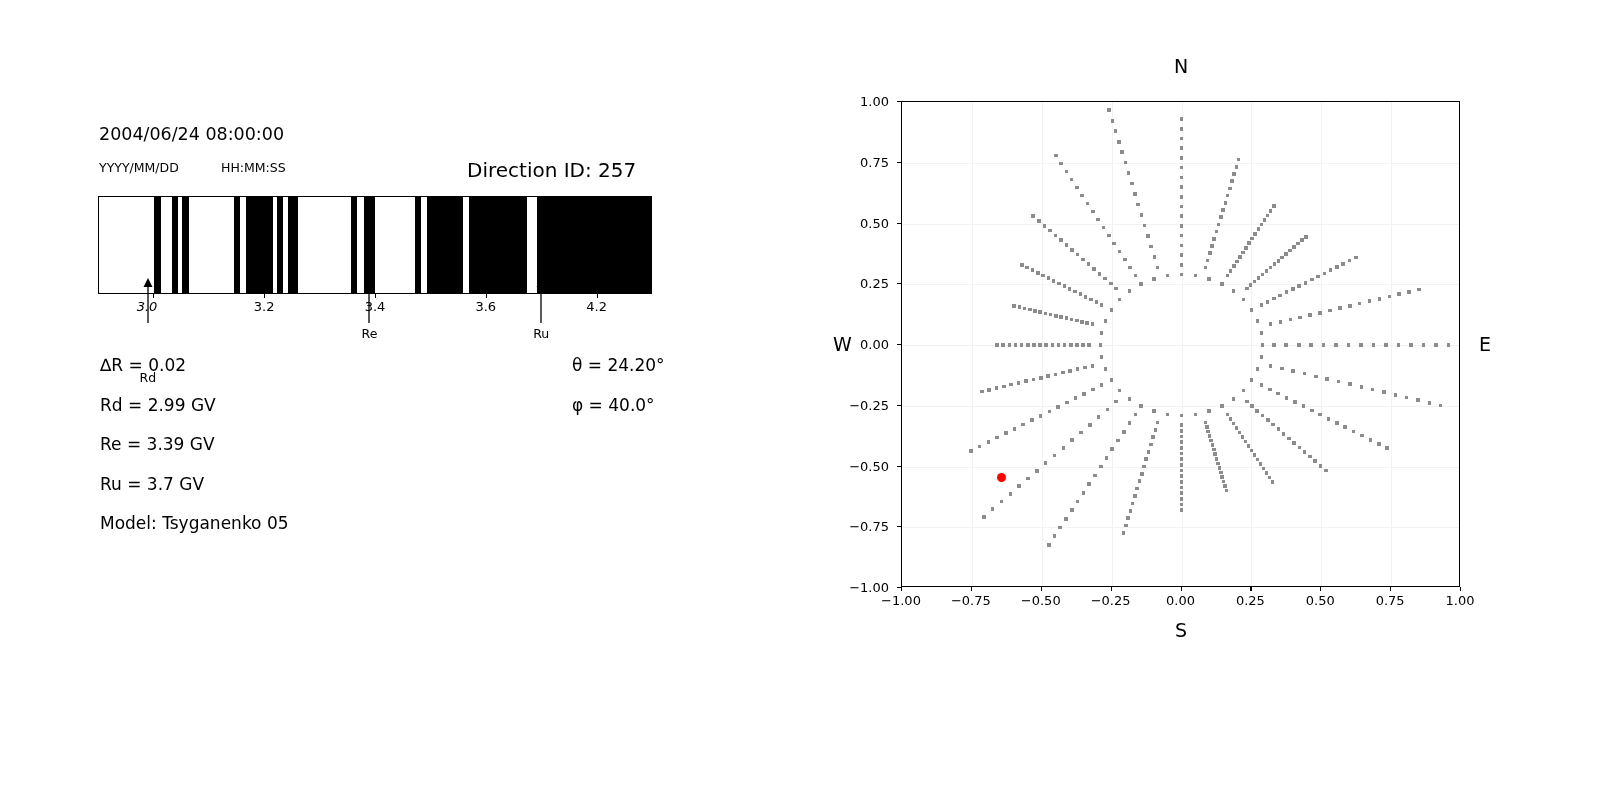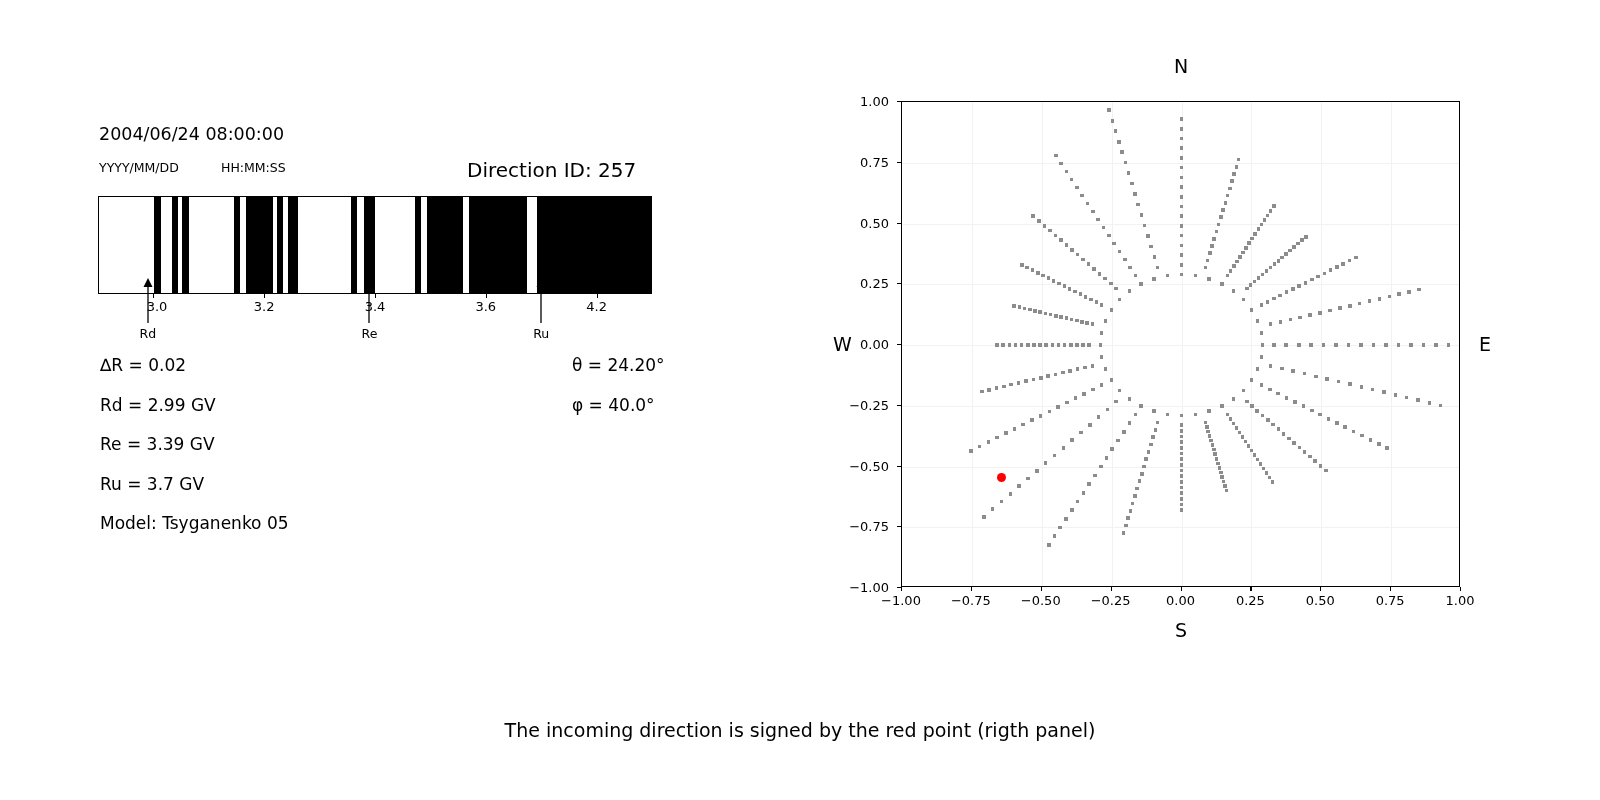--- a/index.html
+++ b/index.html
@@ -212,34 +212,34 @@
       <div class="band" style="left: 188.914px; width: 10.526px; background: rgb(0, 0, 0);"></div>
       <div class="band" style="left: 251.516px; width: 6.648px; background: rgb(0, 0, 0);"></div>
       <div class="band" style="left: 264.812px; width: 11.634px; background: rgb(0, 0, 0);"></div>
       <div class="band" style="left: 315.78px; width: 6.648px; background: rgb(0, 0, 0);"></div>
       <div class="band" style="left: 327.968px; width: 36.01px; background: rgb(0, 0, 0);"></div>
       <div class="band" style="left: 370.072px; width: 57.616px; background: rgb(0, 0, 0);"></div>
       <div class="band" style="left: 437.66px; width: 116.34px; background: rgb(0, 0, 0);"></div>
     </div>
   <div id="spectrum-axis">
       <div class="tick-mark" style="left: 55.4px;"></div>
-      <div class="tick-label" style="left: 59px;">3.0</div>
+      <div class="tick-label" style="left: 49px; font-style: italic;">3.0</div>
       <div class="tick-mark" style="left: 166.2px;"></div>
       <div class="tick-label" style="left: 166.2px;">3.2</div>
       <div class="tick-mark" style="left: 277px;"></div>
       <div class="tick-label" style="left: 277px;">3.4</div>
       <div class="tick-mark" style="left: 387.8px;"></div>
       <div class="tick-label" style="left: 387.8px;">3.6</div>
       <div class="tick-mark" style="left: 498.6px;"></div>
       <div class="tick-label" style="left: 498.6px;">4.2</div>
       <svg class="marker-arrow" viewBox="0 0 14 48" style="left: 49.86px;">
         <path d="M7 47 L7 8" stroke="#000" stroke-width="1.3" fill="none"></path>
         <path d="M7 2 L11.5 11 L2.5 11 Z" fill="#000"></path>
       </svg>
-      <div class="marker-label" style="left: 49.86px;">Rd</div>
+      <div class="marker-label" style="left: 49.86px; margin-top: 44px;">Rd</div>
       <svg class="marker-arrow" viewBox="0 0 14 48" style="left: 271.46px;">
         <path d="M7 47 L7 8" stroke="#000" stroke-width="1.3" fill="none"></path>
         <path d="M7 2 L11.5 11 L2.5 11 Z" fill="#000"></path>
       </svg>
       <div class="marker-label" style="left: 271.46px;">Re</div>
       <svg class="marker-arrow" viewBox="0 0 14 48" style="left: 443.2px;">
         <path d="M7 47 L7 8" stroke="#000" stroke-width="1.3" fill="none"></path>
         <path d="M7 2 L11.5 11 L2.5 11 Z" fill="#000"></path>
       </svg>
       <div class="marker-label" style="left: 443.2px;">Ru</div>
@@ -726,15 +726,14 @@
       <div class="ax-tick-y" style="top: 182.25px;"></div>
       <div class="ax-lbl-y" style="top: 182.25px;">0.25</div>
       <div class="ax-tick-y" style="top: 121.5px;"></div>
       <div class="ax-lbl-y" style="top: 121.5px;">0.50</div>
       <div class="ax-tick-y" style="top: 60.75px;"></div>
       <div class="ax-lbl-y" style="top: 60.75px;">0.75</div>
       <div class="ax-tick-y" style="top: 0px;"></div>
       <div class="ax-lbl-y" style="top: 0px;">1.00</div>
     </div>
 
-  <div class="caption" id="caption-2">The incoming direction is signed by the red point (rigth panel)</div>
 
 </div>
 
 </body></html>

